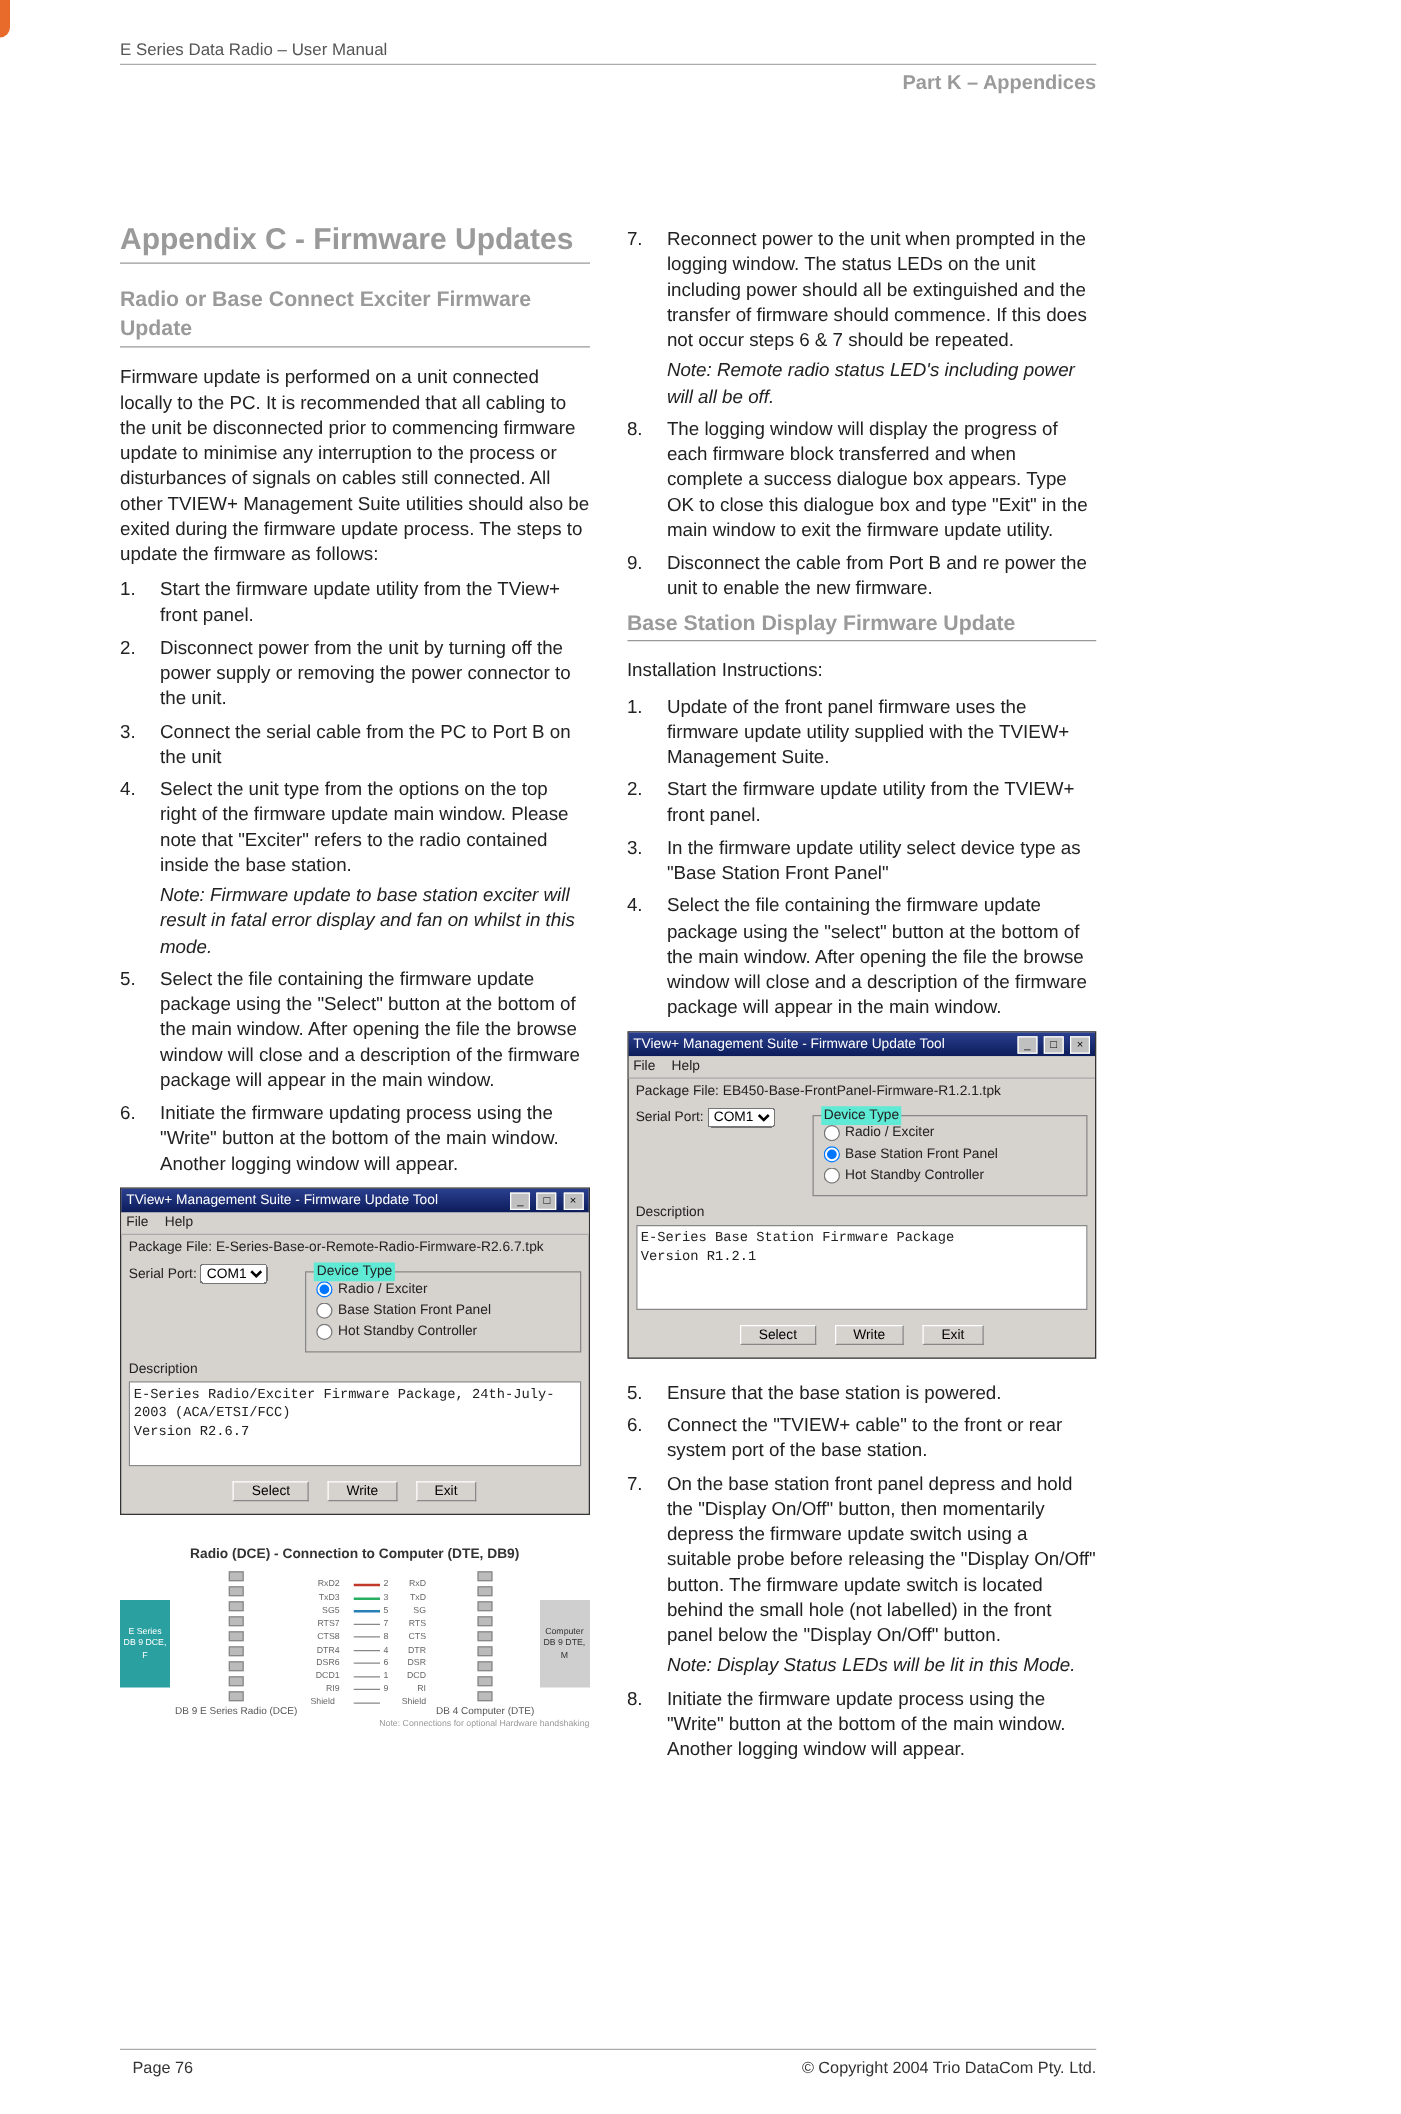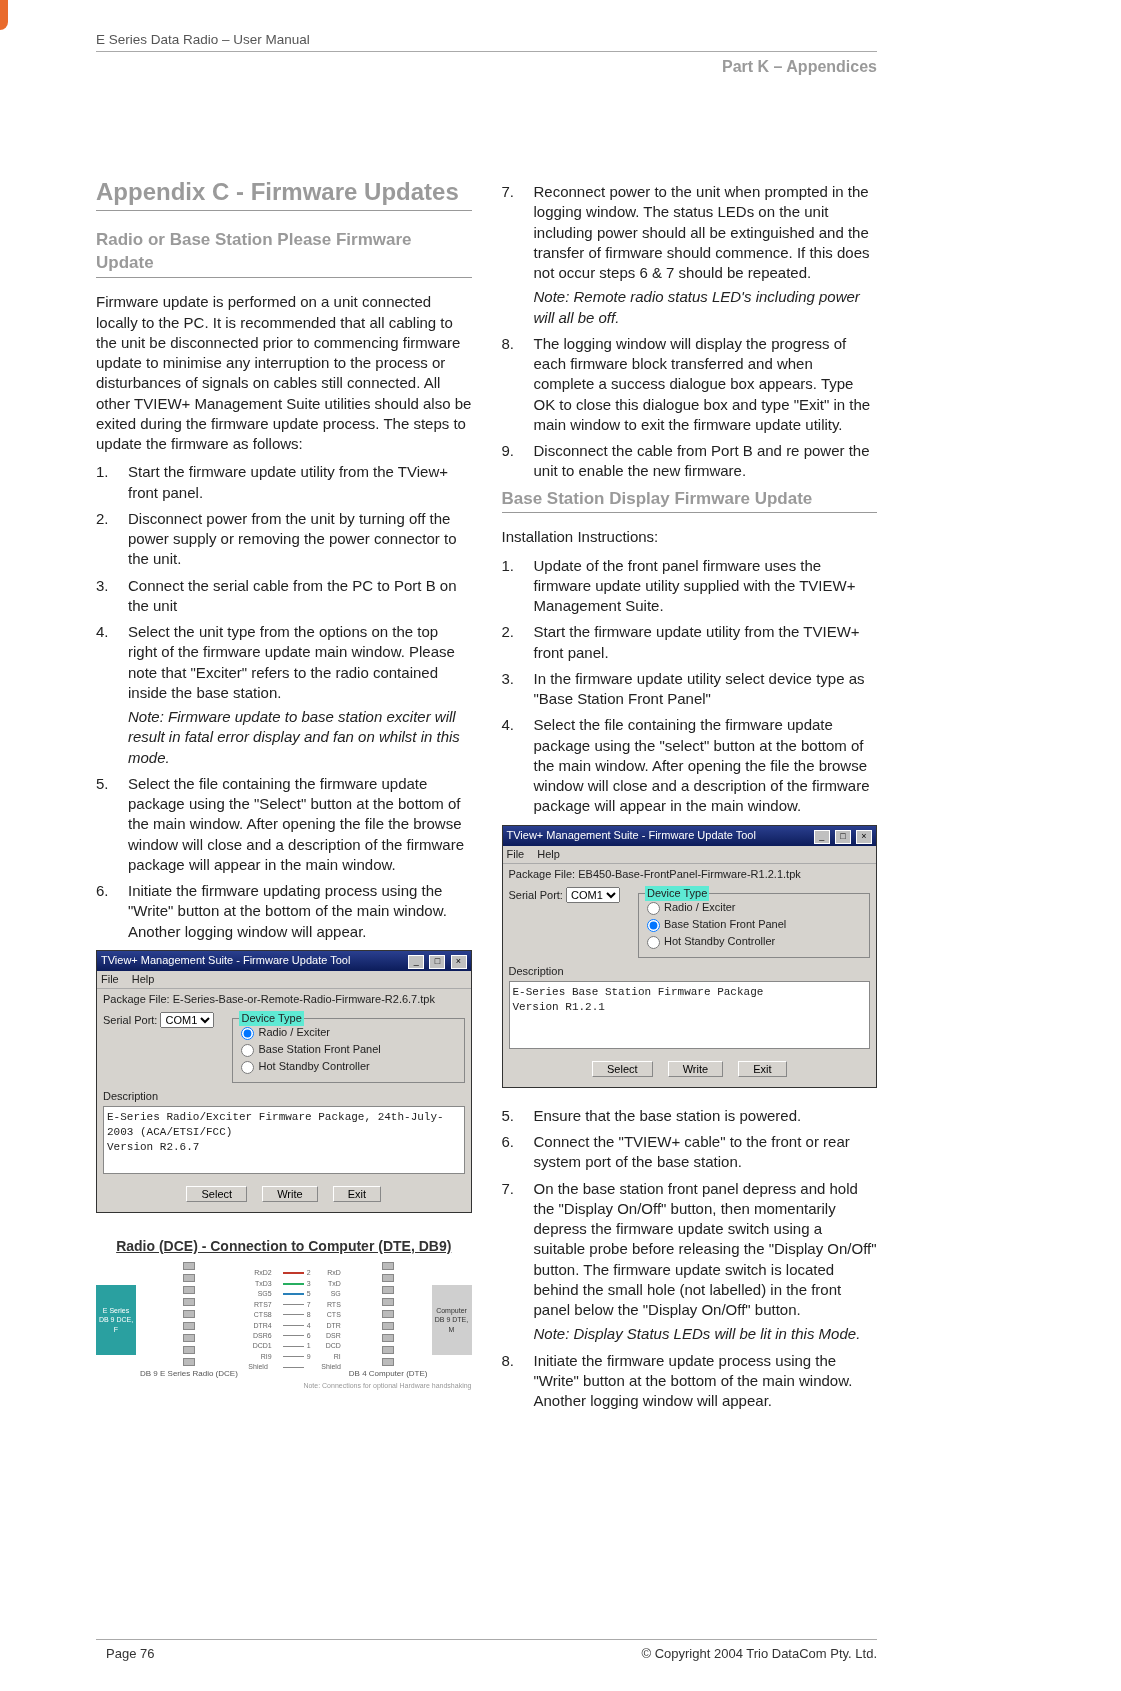--- a/index.html
+++ b/index.html
@@ -86,21 +86,21 @@
   .titlebar .icons span {
     display:inline-block;
     width:14px;height:12px;
     background:#c0c0c0;border:1px solid #fff;margin-left:2px;
     text-align:center;line-height:10px;font-size:9px;color:#000;
   }
   .menubar { background:#d6d3ce; padding:1px 4px; border-bottom:1px solid #aaa; }
   .menubar span { margin-right:10px; text-decoration: underline; text-decoration-color: transparent; }
   .menubar span::first-letter { text-decoration: underline; }
   .pkgfile { padding:3px 6px 0 6px; }
-  .formrow { display:flex; padding:6px; gap:18px; align-items:flex-start;justify-content:flex-end; }
+  .formrow { display:flex; padding:6px; gap:30px; align-items:flex-start;justify-content:flex-end; }
   .serial select { font-size:11px; }
   .fieldset {
     border:1px solid #888; padding:4px 8px 6px 8px; flex:1;
     position:relative; margin-top:6px;
   }
   .fieldset .legend {
     position:absolute; top:-8px; left:6px; background:#5eead4; padding:0 2px; font-size:11px;
   }
   .radio-row { margin:2px 0; }
   .radio-row input { margin:0 4px 0 0; vertical-align:middle; }
@@ -114,21 +114,21 @@
   .winbuttons button {
     font-size:11px; padding:1px 14px; margin:0 6px;
     background:#d6d3ce; border:1px solid #888; border-top-color:#fff; border-left-color:#fff;
   }
 
   
   .diagram {
     border:0; padding:6px 0 0 0; font-size:9px; color:#555;
     display:flex; flex-direction:column; align-items:center;
   }
-  .diag-title { font-weight:bold; font-size:14px; color:#333; margin-bottom:6px;text-decoration:underline; }
+  .diag-title { font-weight:bold; font-size:11px; color:#333; margin-bottom:6px; }
   .diag-body { display:flex; align-items:center; gap:4px; width:100%; }
   .endbox {
     width:40px; height:70px; background:#2aa0a0; color:#fff;
     font-size:7px; text-align:center; display:flex; align-items:center; justify-content:center;
     padding:2px; box-sizing:border-box;
   }
   .endbox.gray { background:#cfcfcf; color:#333; }
   .dbcol { display:flex; flex-direction:column; align-items:center; gap:4px; }
   .dbcol .pin { width:10px;height:6px;background:#bbb;border:1px solid #888; }
   .dblabel { font-size:8px; text-align:center; line-height:1.1; }
@@ -164,21 +164,21 @@
 <div class="page">
   <div class="orange-slice"></div>
 
   <div class="header-line">E Series Data Radio – User Manual</div>
   <div class="part-label">Part K – Appendices</div>
 
   <div class="columns">
 
     <div class="col">
       <h1 class="appx">Appendix C - Firmware Updates</h1>
-      <h2 class="sub">Radio or Base Station Please Firmware Update</h2>
+      <h2 class="sub">Radio or Base Connect Exciter Firmware Update</h2>
       <p class="bodytext">Firmware update is performed on a unit connected locally to the PC. It is recommended that all cabling to the unit be disconnected prior to commencing firmware update to minimise any interruption to the process or disturbances of signals on cables still connected. All other TVIEW+ Management Suite utilities should also be exited during the firmware update process. The steps to update the firmware as follows:</p>
 
       <ol class="steps">
 
       <li>
             <span class="num">1.</span>
             <span class="txt">Start the firmware update utility from the TView+ front panel.</span>
           </li>
           <li>
             <span class="num">2.</span>

